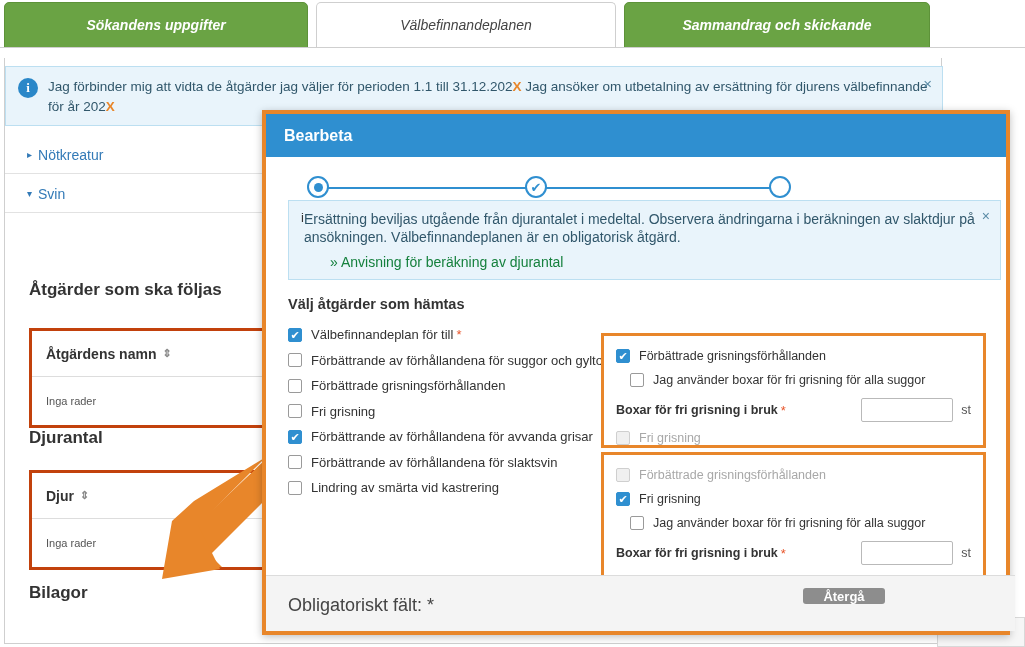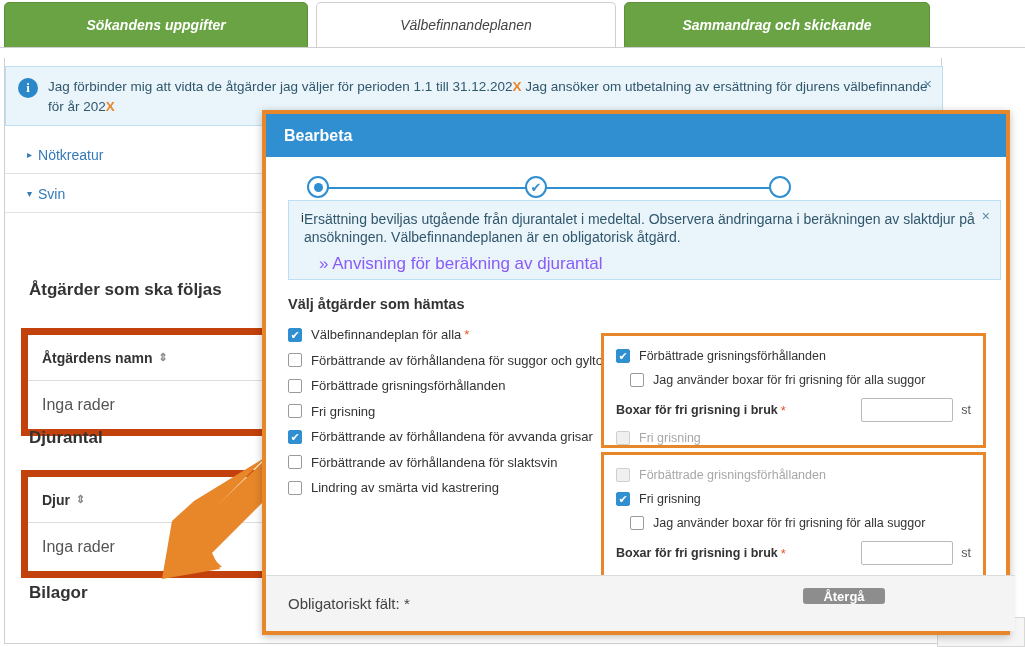--- a/index.html
+++ b/index.html
@@ -73,27 +73,27 @@
 
   h2.sec {
     position:absolute; left:24px; font-size:17px; font-weight:bold; color:#333; margin:0;
   }
   .sec-atg { top:222px; }
   .sec-djur { top:370px; }
   .sec-bil { top:525px; }
 
   
   .tbl {
-    position:absolute; left:16px; width:300px; border:7px solid #c2410c; background:#fff;
+    position:absolute; left:24px; width:300px; border:3px solid #c2410c; background:#fff;
   }
   .tbl .th {
     height:46px; display:flex; align-items:center; padding:0 14px;
     font-weight:bold; font-size:14px; border-bottom:1px solid #ddd;
   }
-  .tbl .td { height:48px; display:flex; align-items:center; padding:0 14px; color:#555; font-size:16px; }
+  .tbl .td { height:48px; display:flex; align-items:center; padding:0 14px; color:#555; font-size:11px; }
   .sortico { margin-left:6px; color:#888; font-size:11px; }
   .tbl-atg { top:270px; }
   .tbl-djur { top:412px; }
 
   .bil-text { position:absolute; left:24px; top:568px; font-size:13.5px; color:#555;margin-top:25px; }
 
   
   .scrollstrip {
     position:absolute; right:0; top:617px; width:88px; height:30px;
     border:1px solid #d8d8d8; background:#f6f6f6;
@@ -129,21 +129,21 @@
   .s1 { left:0px; width:60px; }
   .s2 { left:218px; width:60px; }
   .s3 { left:462px; width:60px; }
 
   .modal-banner {
     position:absolute; left:22px; top:86px; width:713px; height:80px;
     background:#e9f4fb; border:1px solid #bcdff1; padding:9px 12px;
   }
   .modal-banner .row { display:flex; align-items:flex-start; }
   .modal-banner .btext { font-size:14px; line-height:18px; color:#31576b; }
-  .modal-banner .lnk { display:block; margin-top:8px; margin-left:18px; font-size:17px; color:#8b5cf6; cursor:pointer; }
+  .modal-banner .lnk { display:block; margin-top:8px; margin-left:29px; font-size:14px; color:#15803d; cursor:pointer; }
   .modal-banner .x { position:absolute; right:10px; top:7px; color:#5a8ba6; font-size:14px; cursor:pointer; }
 
   .chooser-title {
     position:absolute; left:22px; top:182px; font-size:14.5px; font-weight:bold; color:#333;
   }
   .chk-list { position:absolute; left:22px; top:208px; width:320px; }
   .chk-row { display:flex; align-items:center; height:25.5px; font-size:13px; color:#333; }
   .cb {
     width:14px; height:14px; border:1px solid #9a9a9a; border-radius:2px; background:#fff;
     margin-right:9px; flex:0 0 14px; position:relative; cursor:pointer;
@@ -170,21 +170,21 @@
   .field-inp {
     width:92px; height:24px; border:1px solid #b9b9b9; border-radius:2px; background:#fff;
     margin-left:auto;
   }
   .unit { margin-left:8px; font-size:12.5px; color:#555; }
 
   .modal-footer {
     position:absolute; left:0; bottom:0; width:749px; height:56px;
     background:#f4f4f4; border-top:1px solid #dcdcdc;
   }
-  .foot-note { position:absolute; left:22px; top:19px; font-size:15px; color:#444; }
+  .foot-note { position:absolute; left:22px; top:19px; font-size:18px; color:#444; }
   .btn {
     position:absolute; top:12px; height:16px; border:none; border-radius:3px;
     font-size:13px; font-weight:bold; color:#fff; cursor:pointer;
     font-family:"Liberation Sans", sans-serif;
   }
   .btn-back { right:130px; width:82px; background:#8d8d8d; }
   .btn-next { right:18px; width:100px; background:#2878c8; }
 </style>
 </head>
 <body>
@@ -284,21 +284,21 @@
     </div>
     <span class="lnk">» Anvisning för beräkning av djurantal</span>
     <div class="x">×</div>
   </div>
 
   <div class="chooser-title">Välj åtgärder som hämtas</div>
   <div class="chk-list">
 
     <div class="chk-row">
       <span class="cb checked"></span>
-      <span>Välbefinnandeplan för alla</span>
+      <span>Välbefinnandeplan för till</span>
       <span class="req">*</span>
     </div>
 
     <div class="chk-row">
       <span class="cb"></span>
       <span>Förbättrande av förhållandena för suggor och gyltor</span>
     </div>
 
     <div class="chk-row">
       <span class="cb"></span>

